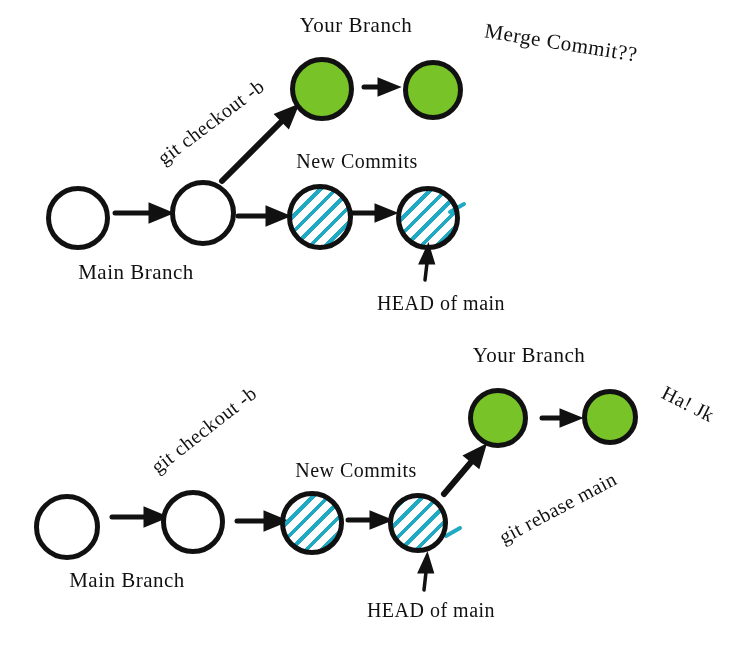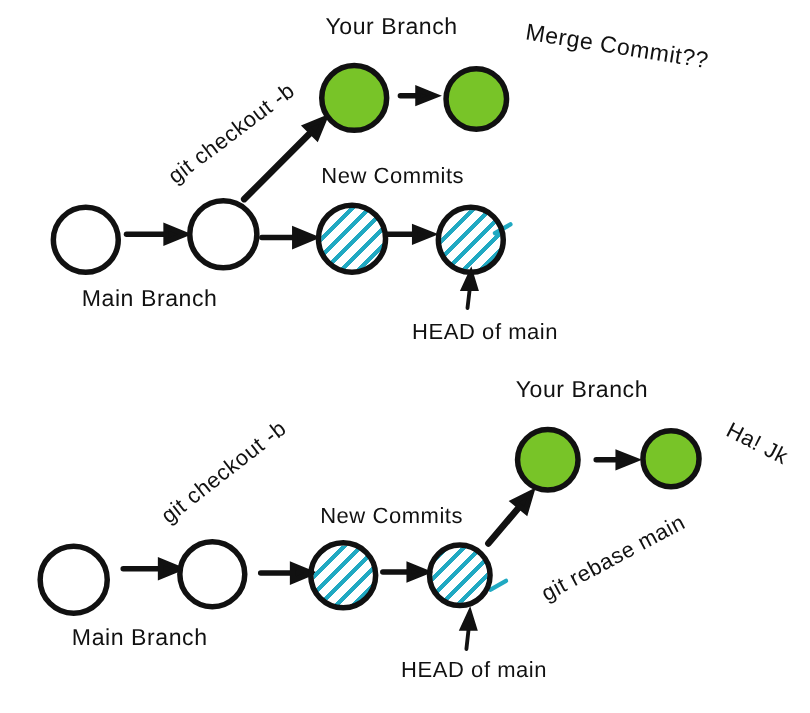--- a/index.html
+++ b/index.html
@@ -1,20 +1,20 @@
 <!DOCTYPE html>
 <html style="--ink: #111111; --green: #78c428; --teal: #20a9c2; --background: #ffffff;"><head>
 <meta charset="utf-8">
 <style>
   html,body{margin:0;padding:0;background:#fff;}
   .canvas{
     position:relative;
     width:736px;height:648px;
     background:var(--background,#fff);
-    font-family:Liberation Sans, sans-serif;
+    font-family:Liberation Serif, serif;
     color:var(--ink,#111);
     overflow:hidden;
   }
   .arrows{position:absolute;left:0;top:0;pointer-events:none;}
   .node{
     position:absolute;
     box-sizing:border-box;
     border:5px solid var(--ink,#111);
     border-radius:50%;
     background:#fff;

